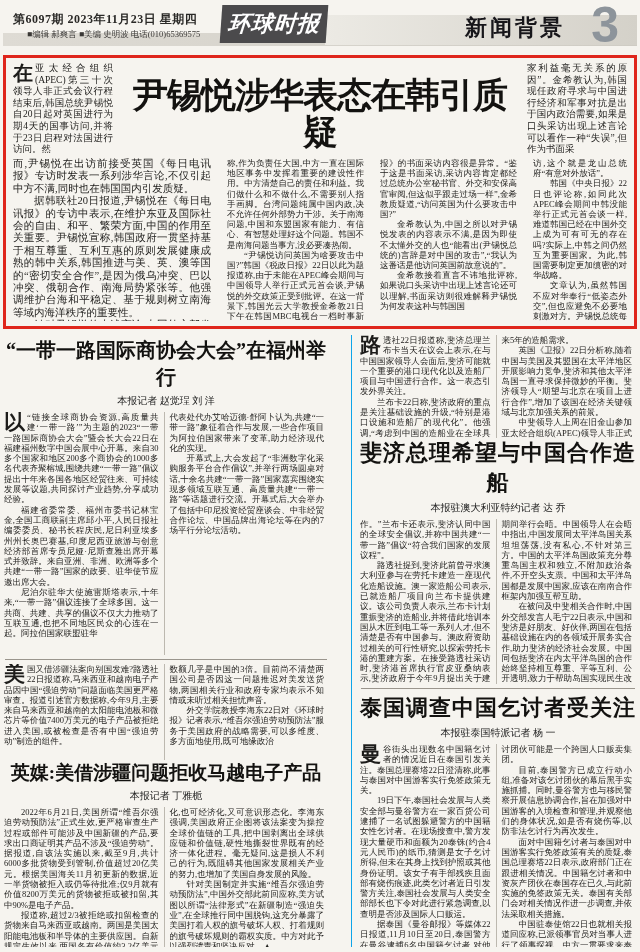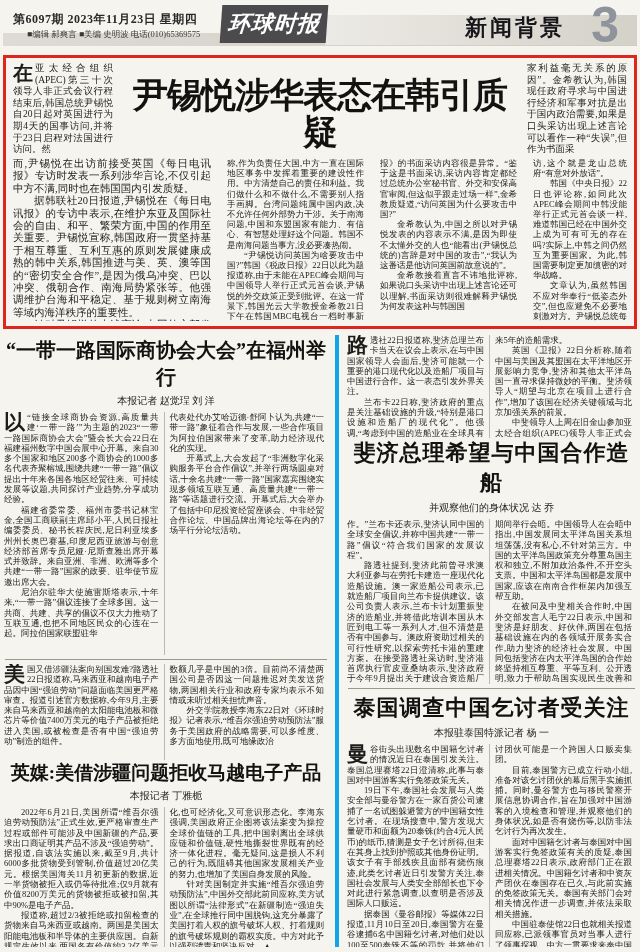--- a/index.html
+++ b/index.html
@@ -48,21 +48,21 @@
   .lead-headline { font-size:35px; font-weight:900; letter-spacing:-1px; line-height:1.05;
     font-family:"Liberation Sans", sans-serif; color:#131210; margin-top:14px; }
   .lead-subhead { font-size:16.5px; font-weight:bold; margin-top:7px; color:#111; }
   .lead-cols { display:flex; gap:16px; margin-top:5px; height:163px; overflow:hidden; }
   .colA { width:198px; font-size:10.5px; line-height:12.4px; overflow:hidden; }
   .colB, .colC { width:137px; font-size:8.5px; line-height:10.2px; overflow:hidden; }
   .colD { flex:1; font-size:8.5px; line-height:10.2px; overflow:hidden; }
 
   
   .lower { display:flex; margin-top:6px; height:612px; overflow:hidden; }
-  .stack-left { width:326px; border-right:4px solid #0ea5e9; padding-right:6px; overflow:hidden; }
+  .stack-left { width:326px; border-right:1px solid #0ea5e9; padding-right:22px; overflow:hidden; }
   .stack-right { flex:1; padding-left:7px; overflow:hidden; }
 
   .art-headline { text-align:center; font-weight:900; color:#131210; font-family:"Liberation Serif", serif; }
   .belt-headline { font-size:20px; letter-spacing:0px; margin-top:2px; }
   .fiji-headline { font-size:22px; letter-spacing:1px; }
   .xj-headline { font-size:19px; }
   .th-headline { font-size:22px; letter-spacing:1px; }
 
   .two-col { display:flex; overflow:hidden; }
   .two-col .col { flex:1; font-size:8.5px; line-height:10.3px; padding:0 5px; overflow:hidden; }
@@ -215,21 +215,21 @@
           </div>
           <div class="col cont">
             <div class="paras">
                 <p>来5年的造船需求。</p>
                 <p>英国《卫报》22日分析称,随着中国与美国及其盟国在太平洋地区开展影响力竞争,斐济和其他太平洋岛国一直寻求保持微妙的平衡。斐济领导人“期望与北京在项目上进行合作”,增加了该国在经济关键领域与北京加强关系的前景。</p>
                 <p>中斐领导人上周在旧金山参加亚太经合组织(APEC)领导人非正式会议</p>
               </div>
           </div>
         </div>
         <div class="art-headline fiji-headline">斐济总理希望与中国合作造船</div>
-        <div class="byline">并观察他们的身体状况  达  乔</div>
+        <div class="byline">本报驻澳大利亚特约记者  达  乔</div>
         <div class="two-col fiji-post">
           <div class="col cont">
             <div class="paras">
                 <p>作。”兰布卡还表示,斐济认同中国的全球安全倡议,并称中国共建“一带一路”倡议“符合我们国家的发展议程”。</p>
                 <p>路透社提到,斐济此前曾寻求澳大利亚参与在劳托卡建造一座现代化造船设施。澳一家造船公司表示,已就造船厂项目向兰布卡提供建议。该公司负责人表示,兰布卡计划重振斐济的造船业,并将借此培训本国从木匠到电工等一系列人才,但不清楚是否有中国参与。澳政府资助过相关的可行性研究,以探索劳托卡港的重建方案。在接受路透社采访时,斐济港首席执行官皮亚桑纳表示,斐济政府于今年9月提出关于建设合资造船厂的兴趣,以满足该国未</p>
               </div>
           </div>
           <div class="col cont">
             <div class="paras">
                 <p>期间举行会晤。中国领导人在会晤中指出,中国发展同太平洋岛国关系坦坦荡荡,没有私心,不针对第三方。中国的太平洋岛国政策充分尊重岛国主权和独立,不附加政治条件,不开空头支票。中国和太平洋岛国都是发展中国家,应该在南南合作框架内加强互帮互助。</p>

